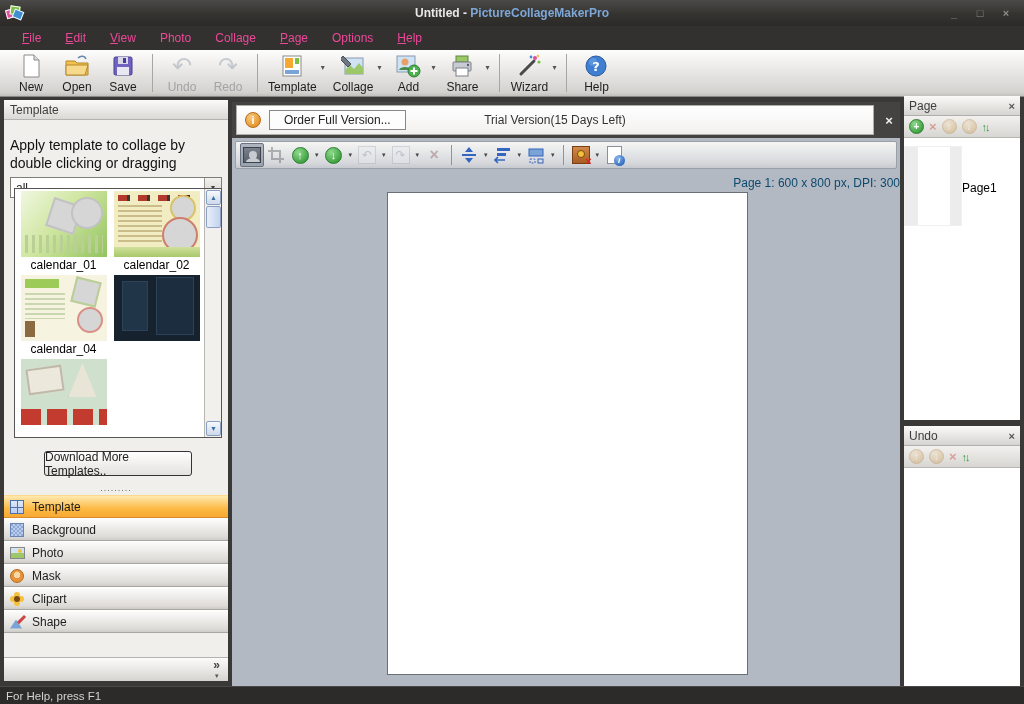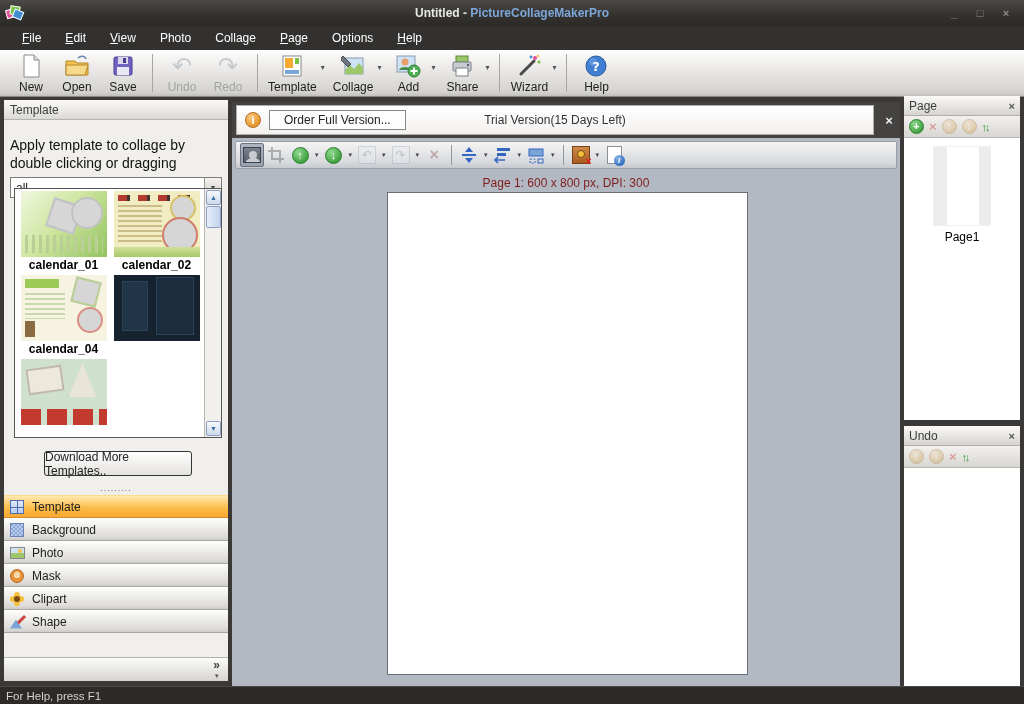--- a/index.html
+++ b/index.html
@@ -16,21 +16,21 @@
   .app-icon .p2 { background:#7bc143; left:4px; top:1px; transform:rotate(8deg); }
   .app-icon .p3 { background:#3f8fd2; left:7px; top:5px; transform:rotate(22deg); }
   .title-text { position:absolute; left:0; right:0; text-align:center; font-weight:bold; color:#e8e8e8; font-size:12px; }
   .title-app { color:#7da7d9; }
   .win-controls { margin-left:auto; display:flex; gap:10px; padding-right:10px; color:#8f8d8a; font-size:11px; font-weight:bold; }
   .win-controls span { width:16px; text-align:center; cursor:default; }
 
   
   .menubar { position:absolute; left:0; top:26px; width:1024px; height:24px; background:#33312f;
     display:flex; align-items:center; padding-left:10px; }
-  .menu-item { color:#ffffff; padding:3px 12px; }
+  .menu-item { color:#ec4899; padding:3px 12px; }
   .mn::first-letter { text-decoration:underline; }
 
   
   .toolbar { position:absolute; left:0; top:50px; width:1024px; height:47px;
     background:linear-gradient(#fdfdfd,#eceae8 40%,#d4d2cf 92%,#c2c0bd);
     border-bottom:1px solid #8a8886; display:flex; align-items:stretch; padding-left:8px; }
   .tb-btn { display:flex; flex-direction:column; align-items:center; justify-content:center; min-width:46px; padding:2px 4px 1px; }
   .tb-ico { height:26px; display:flex; align-items:center; justify-content:center; }
   .tb-lbl { font-size:12px; color:#1d1d1d; margin-top:1px; }
   .tb-btn.dis .tb-lbl { color:#a3a3a3; }
@@ -43,21 +43,21 @@
   .left-panel { position:absolute; left:4px; top:100px; width:224px; height:581px; background:#f1efec; }
   .panel-header { height:20px; background:linear-gradient(#fbfaf9,#dbd9d5); border-bottom:1px solid #b5b3b0;
     display:flex; align-items:center; padding:0 6px; color:#3d3d3d; font-size:12px; }
   .hint { padding:16px 6px 2px; font-size:14px; color:#111; line-height:1.3; }
   .filter-select { margin:3px 6px; height:21px; background:#fff; border:1px solid #7f7d7a; display:flex; align-items:center; }
   .filter-value { flex:1; padding-left:5px; font-size:12px; }
   .filter-btn { width:17px; height:100%; background:linear-gradient(#f4f2ef,#cfccc8); border-left:1px solid #9a9895;
     display:flex; align-items:center; justify-content:center; font-size:8px; color:#444; }
   .tpl-list { position:absolute; left:10px; top:88px; width:208px; height:250px; background:#fff;
     border:1px solid #555; overflow:hidden; }
-  .tpl-grid { position:absolute; left:0; top:0; width:189px; display:flex; flex-wrap:wrap; padding:2px 0 0 2px;font-weight:bold; }
+  .tpl-grid { position:absolute; left:0; top:0; width:189px; display:flex; flex-wrap:wrap; padding:2px 0 0 2px; }
   .thumb-cell { width:93px; display:flex; flex-direction:column; align-items:center; margin-bottom:2px; }
   .thumb { position:relative; width:86px; height:66px; overflow:hidden; }
   .thumb-label { font-size:12px; color:#000; height:16px; line-height:16px; }
   .ph { position:absolute; background:#d6d6d6; border:2px solid #c2c2c2; }
   .round { border-radius:50%; }
   .cal1 { background:linear-gradient(130deg,#f0f7e0 0%,#cfe6a0 45%,#93c35f 100%); }
   .cal1 .s1 { width:30px; height:30px; left:28px; top:10px; transform:rotate(18deg); }
   .cal1 .s2 { width:32px; height:32px; left:50px; top:6px; }
   .cal1 .grid { left:4px; right:4px; bottom:4px; height:18px; border:0;
     background:repeating-linear-gradient(90deg,#b9cf96 0 3px,transparent 3px 7px); }
@@ -163,38 +163,38 @@
   .clip-del .fl { position:absolute; left:4px; top:3px; width:8px; height:8px; border-radius:50%; background:#f5c13d; border:1px solid #7a4a12; }
   .clip-del .x { position:absolute; right:-3px; bottom:-4px; color:#d22; font-size:11px; font-weight:bold; }
   .prop-ico { width:15px; height:18px; background:#fff; border:1px solid #8a8f98; position:relative; }
   .prop-ico .i { position:absolute; right:-4px; bottom:-3px; width:11px; height:11px; border-radius:50%;
     background:radial-gradient(circle at 35% 30%,#8ab4e8,#2d6bbf 75%); color:#fff; font-size:8px; font-weight:bold;
     display:flex; align-items:center; justify-content:center; font-style:italic; }
   .person-ico { width:18px; height:16px; background:linear-gradient(#7c828c,#595f69); border:1px solid #3d424a; position:relative; overflow:hidden; }
   .person-ico i { position:absolute; left:5px; top:3px; width:8px; height:8px; border-radius:50%; background:#c8ccd2; }
   .person-ico b { position:absolute; left:2px; top:10px; width:14px; height:8px; border-radius:50% 50% 0 0; background:#c8ccd2; }
 
-  .page-info { position:absolute; left:0; top:38px; width:100%; text-align:center; font-size:12px; color:#7f1d1d; }
+  .page-info { position:absolute; left:0; top:38px; width:100%; text-align:right; font-size:12px; color:#0c4a6e; }
   .canvas { position:absolute; left:155px; top:54px; width:361px; height:483px; background:#fff; border:1px solid #696e77; }
 
   
   .side-panel { position:absolute; left:904px; width:116px; background:#fff; }
   .sp-header { height:20px; background:linear-gradient(#fbfaf9,#d6d4d0); border-bottom:1px solid #b0aeaa;
     display:flex; align-items:center; padding:0 5px; color:#3d3d3d; }
   .sp-close { margin-left:auto; color:#555; font-weight:bold; font-size:11px; }
   .sp-toolbar { height:22px; background:linear-gradient(#f2f1ef,#d8d6d2); border-bottom:1px solid #b8b6b2;
     display:flex; align-items:center; gap:5px; padding-left:5px; }
   .mini { width:15px; height:15px; border-radius:50%; color:#fff; font-size:10px; font-weight:bold;
     display:flex; align-items:center; justify-content:center; line-height:1; }
   .mini.orange { background:radial-gradient(circle at 35% 30%,#f7d9a8,#eda73e 75%); border:1px solid #c2882e; }
   .mini.dis { opacity:.45; filter:grayscale(.4); }
   .mini-x { color:#c44a42; font-size:13px; font-weight:bold; }
   .mini-x.dis { opacity:.45; }
   .swap-ico { color:#2e9e3e; font-size:11px; font-weight:bold; letter-spacing:-2px; }
-  .page-thumb-wrap { display:flex; flex-direction:column; align-items:center; padding-top:8px; }
+  .page-thumb-wrap { display:flex; flex-direction:row; align-items:center; padding-top:8px; }
   .page-thumb { width:58px; height:80px; background:linear-gradient(90deg,#ececec 0 13px,#fff 13px 45px,#ececec 45px);
     border:1px solid #f0f0f0; }
   .page-thumb-label { margin-top:4px; font-size:12px; color:#000; }
 
   
   .statusbar { position:absolute; left:0; top:686px; width:1024px; height:18px; background:#2d2b29;
     border-top:1px solid #4a4846; display:flex; align-items:center; font-size:11.5px; color:#d5d3d0; }
   .sb-help { padding-left:6px; }
   .sb-right { margin-left:auto; display:flex; align-items:stretch; height:100%; }
   .sb-cell { display:flex; align-items:center; padding:0 8px; border-left:1px solid #555; color:#8a8886; }

